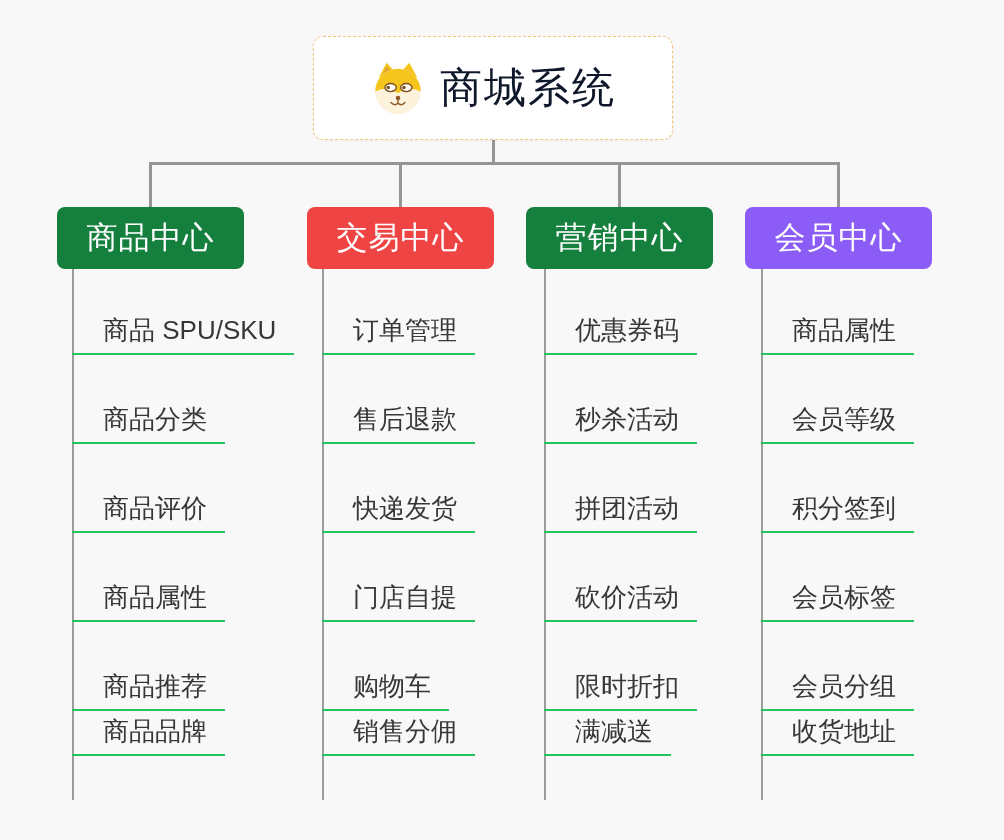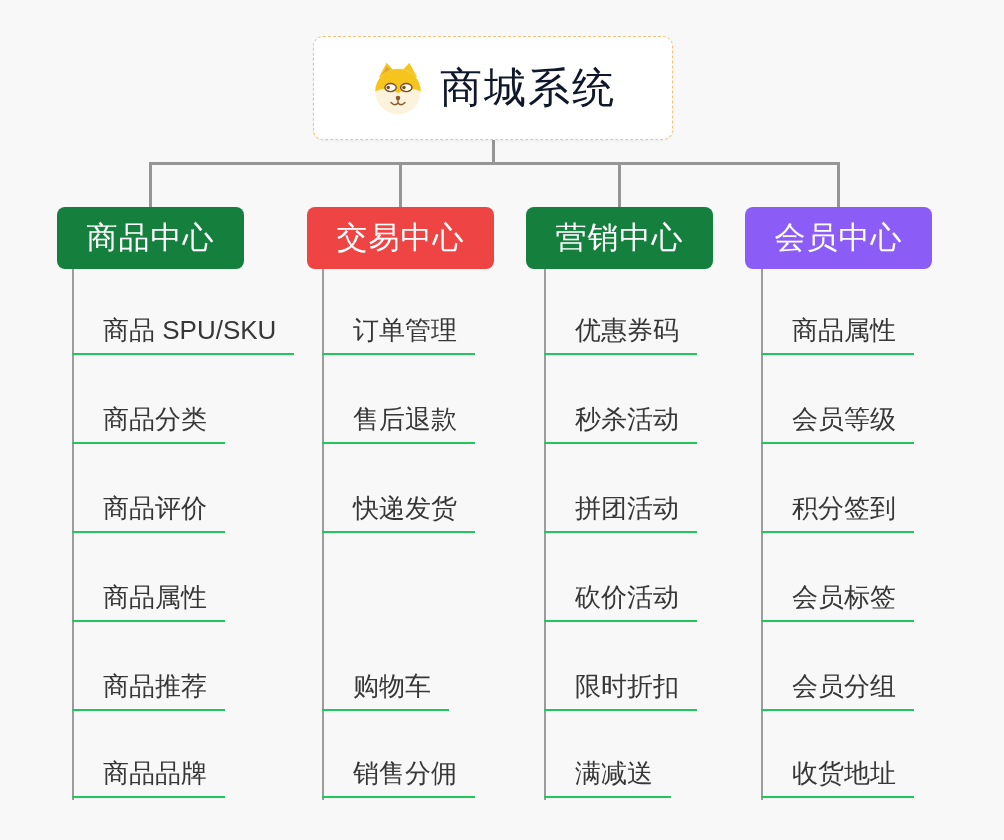--- a/index.html
+++ b/index.html
@@ -44,21 +44,21 @@
 
   
   .leaf{
     position:absolute;
     font-size:26px;color:#373737;line-height:33px;white-space:nowrap;
     padding:0 18px 6px 31px;
     border-bottom:2px solid #22c55e;
     cursor:pointer;
   }
   .c1{left:72px;} .c2{left:322px;} .c3{left:544px;} .c4{left:761px;}
-  .r1{top:314px;} .r2{top:403px;} .r3{top:492px;} .r4{top:581px;} .r5{top:670px;} .r6{top:757px;}
+  .r1{top:314px;} .r2{top:403px;} .r3{top:492px;} .r4{top:581px;} .r5{top:670px;} .r6{top:715px;}
 </style>
 </head>
 <body>
 
 <div class="canvas">
 
   <div class="conn root-stem"></div>
   <div class="conn h-bar"></div>
   <div class="conn drop drop-1"></div>
   <div class="conn drop drop-2"></div>
@@ -101,20 +101,21 @@
   <div class="leaf c1 r1">商品 SPU/SKU</div>
   <div class="leaf c1 r2">商品分类</div>
   <div class="leaf c1 r3">商品评价</div>
   <div class="leaf c1 r4">商品属性</div>
   <div class="leaf c1 r5">商品推荐</div>
   <div class="leaf c1 r6">商品品牌</div>
 
   <div class="leaf c2 r1">订单管理</div>
   <div class="leaf c2 r2">售后退款</div>
   <div class="leaf c2 r3">快递发货</div>
+  <div class="leaf c2 r4">门店自提</div>
   <div class="leaf c2 r5">购物车</div>
   <div class="leaf c2 r6">销售分佣</div>
 
   <div class="leaf c3 r1">优惠券码</div>
   <div class="leaf c3 r2">秒杀活动</div>
   <div class="leaf c3 r3">拼团活动</div>
   <div class="leaf c3 r4">砍价活动</div>
   <div class="leaf c3 r5">限时折扣</div>
   <div class="leaf c3 r6">满减送</div>
 

